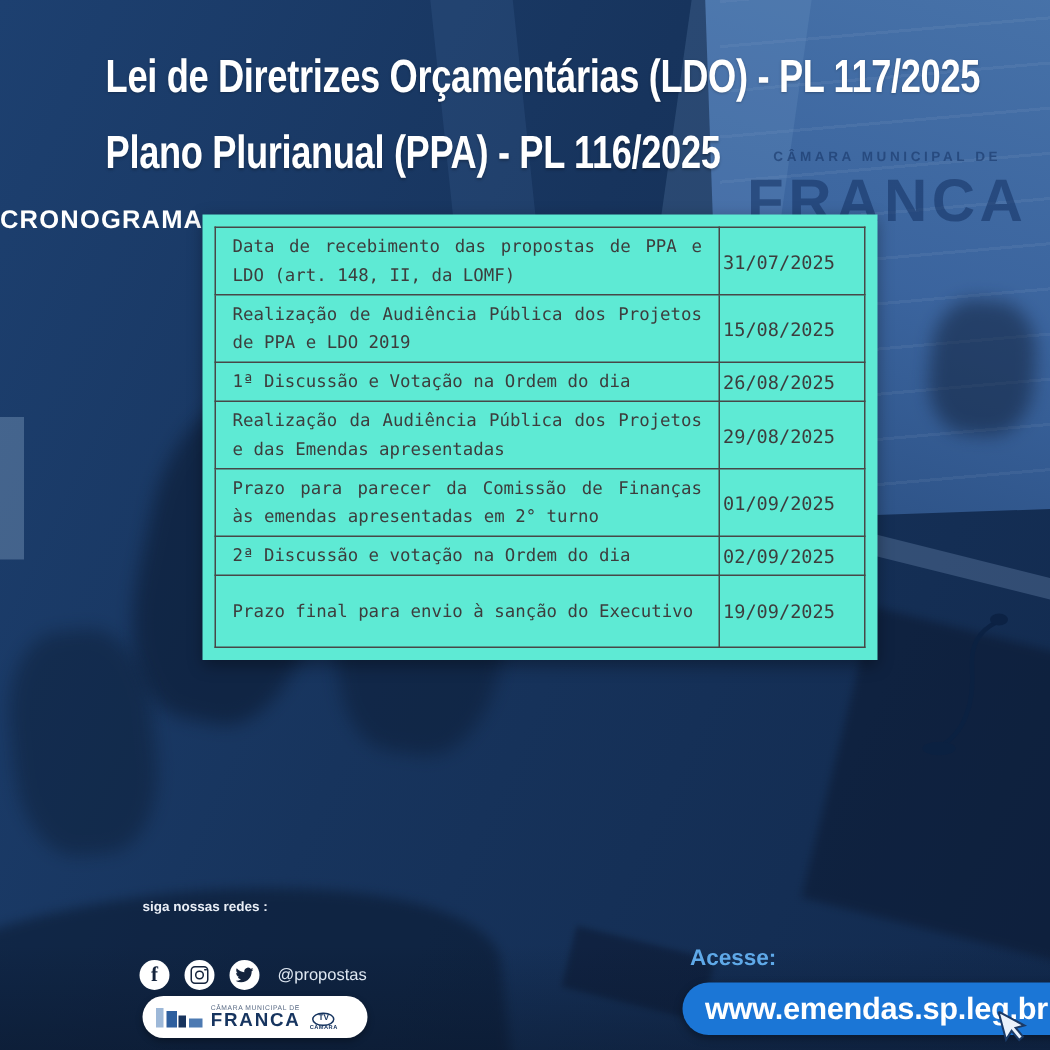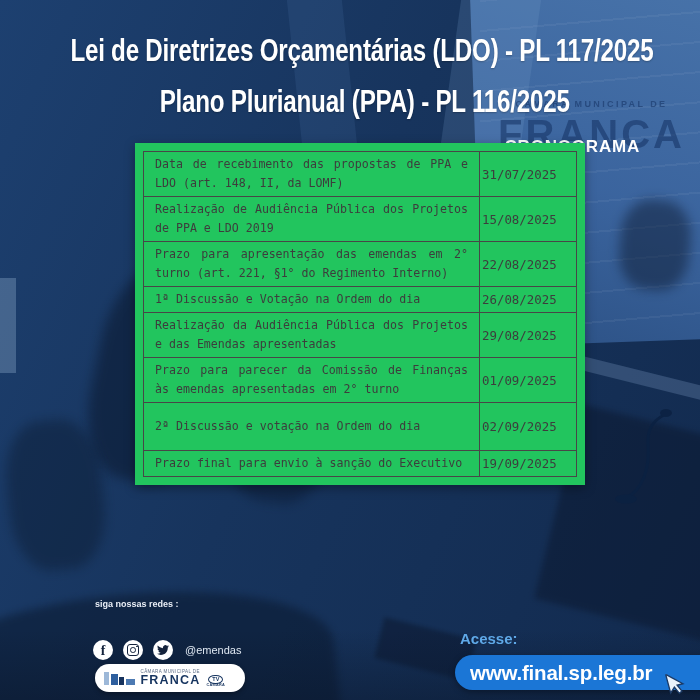--- a/index.html
+++ b/index.html
@@ -30,29 +30,29 @@
   .bottom-shade{left:0;bottom:0;width:700px;height:70px;
     background:linear-gradient(180deg,rgba(10,22,42,0),rgba(10,22,42,.45));}
   .mic-svg{left:612px;top:398px;opacity:.85;}
 
   
   .watermark{right:6px;top:100px;width:205px;text-align:center;color:rgba(24,54,104,.60);line-height:1;}
   .watermark .wm1{font-size:9px;font-weight:bold;letter-spacing:2.4px;margin-bottom:5px;}
   .watermark .wm2{font-size:40px;font-weight:bold;letter-spacing:3px;}
 
   
-  header{position:absolute;top:0;left:0;width:640px;text-align:right;color:#fff;}
+  header{position:absolute;top:0;left:0;width:640px;text-align:left;color:#fff;}
   .title{font-size:31px;font-weight:800;white-space:nowrap;transform:scaleX(.78);transform-origin:50% 50%;
          margin:0;letter-spacing:-.3px;text-shadow:0 1px 2px rgba(0,0,0,.25);}
   .title1{margin-top:33px;}
   .title2{margin-top:15px;}
   .section-title{margin-top:17px;font-size:17px;font-weight:800;letter-spacing:.8px;}
 
   
-  .panel{position:absolute;left:135px;top:143px;width:450px;background:#22c55e;
+  .panel{position:absolute;left:135px;top:143px;width:450px;background:#5eead4;
          padding:8px;box-sizing:border-box;box-shadow:0 3px 10px rgba(0,0,0,.35);}
   table.sched{width:100%;border-collapse:collapse;font-family:"DejaVu Sans Mono",monospace;
               color:#3d3d3d;border:1.5px solid #474747;}
   table.sched td{border:1px solid #474747;vertical-align:middle;}
   td.desc{font-size:11.6px;line-height:19px;text-align:justify;padding:3px 11px;}
   td.date{width:92px;font-size:12.4px;text-align:left;white-space:nowrap;padding:3px 2px;}
   table.sched tr:nth-child(7) td{padding-top:14px;padding-bottom:14px;}
 
   
   .social-label{left:95px;top:599px;font-size:9px;color:#e9eef6;font-weight:bold;}
@@ -126,24 +126,20 @@
     <tbody>
         <tr>
           <td class="desc">Data de recebimento das propostas de PPA e LDO (art. 148, II, da LOMF)</td>
           <td class="date">31/07/2025</td>
         </tr>
         <tr>
           <td class="desc">Realização de Audiência Pública dos Projetos de PPA e LDO 2019</td>
           <td class="date">15/08/2025</td>
         </tr>
         <tr>
-          <td class="desc">Prazo para apresentação das emendas em 2° turno (art. 221, §1° do Regimento Interno)</td>
-          <td class="date">22/08/2025</td>
-        </tr>
-        <tr>
           <td class="desc">1ª Discussão e Votação na Ordem do dia</td>
           <td class="date">26/08/2025</td>
         </tr>
         <tr>
           <td class="desc">Realização da Audiência Pública dos Projetos e das Emendas apresentadas</td>
           <td class="date">29/08/2025</td>
         </tr>
         <tr>
           <td class="desc">Prazo para parecer da Comissão de Finanças às emendas apresentadas em 2° turno</td>
           <td class="date">01/09/2025</td>
@@ -166,21 +162,21 @@
     <span class="fb-f">f</span>
   </span>
   <span class="sicon">
     <span class="ig-frame"></span>
   </span>
   <span class="sicon">
     <svg width="12" height="12" viewBox="0 0 24 24">
       <path fill="#14233c" d="M23.953 4.57a10 10 0 01-2.825.775 4.958 4.958 0 002.163-2.723 9.99 9.99 0 01-3.127 1.195 4.92 4.92 0 00-8.384 4.482C7.69 8.095 4.067 6.13 1.64 3.162a4.822 4.822 0 00-.666 2.475c0 1.71.87 3.213 2.188 4.096a4.904 4.904 0 01-2.228-.616v.06a4.923 4.923 0 003.946 4.827 4.996 4.996 0 01-2.212.085 4.936 4.936 0 004.604 3.417 9.867 9.867 0 01-6.102 2.105c-.39 0-.779-.023-1.17-.067a13.995 13.995 0 007.557 2.209c9.053 0 13.998-7.496 13.998-13.985 0-.21 0-.42-.015-.63A9.935 9.935 0 0024 4.59z"></path>
     </svg>
   </span>
-  <span class="handle">@emendas</span>
+  <span class="handle">@propostas</span>
 </div>
 
 <div class="layer logo-pill">
   <span class="bars">
       <i class="b1"></i>
       <i class="b2"></i>
       <i class="b3"></i>
       <i class="b4"></i>
     </span>
   <span class="logo-text">
@@ -188,17 +184,17 @@
     <div class="logo-name">FRANCA</div>
   </span>
   <span class="tv-badge">
     <span class="tv-oval">TV</span>
     <div class="tv-word">CÂMARA</div>
   </span>
 </div>
 
 <div class="layer access-label">Acesse:</div>
 <div class="layer url-pill">
-  <span class="url-text">www.final.sp.leg.br</span>
+  <span class="url-text">www.emendas.sp.leg.br</span>
 </div>
 <svg class="layer cursor-icon" width="24" height="24" viewBox="0 0 16 16" style="transform:rotate(-15deg);">
   <polygon points="3,0 3,13 6.4,9.8 8.6,14.6 10.6,13.6 8.5,9 12.5,9" fill="#eaf2fb" stroke="#1b3a66" stroke-width="0.9"></polygon>
 </svg>
 
 </body></html>

